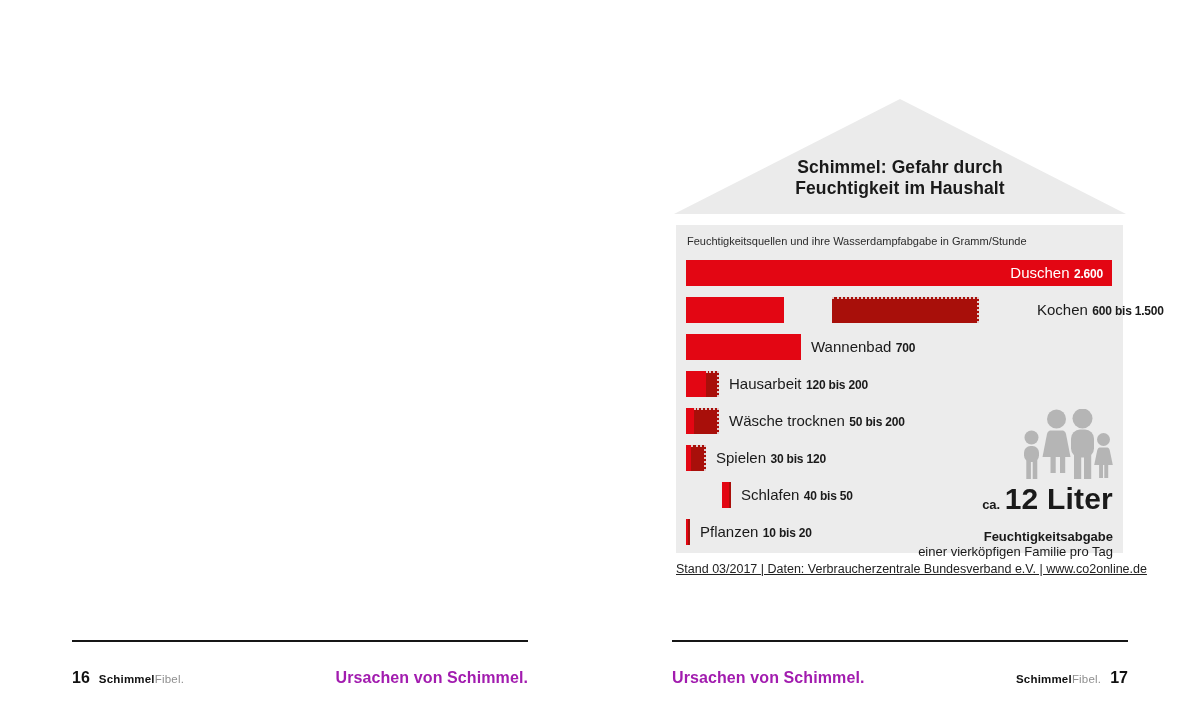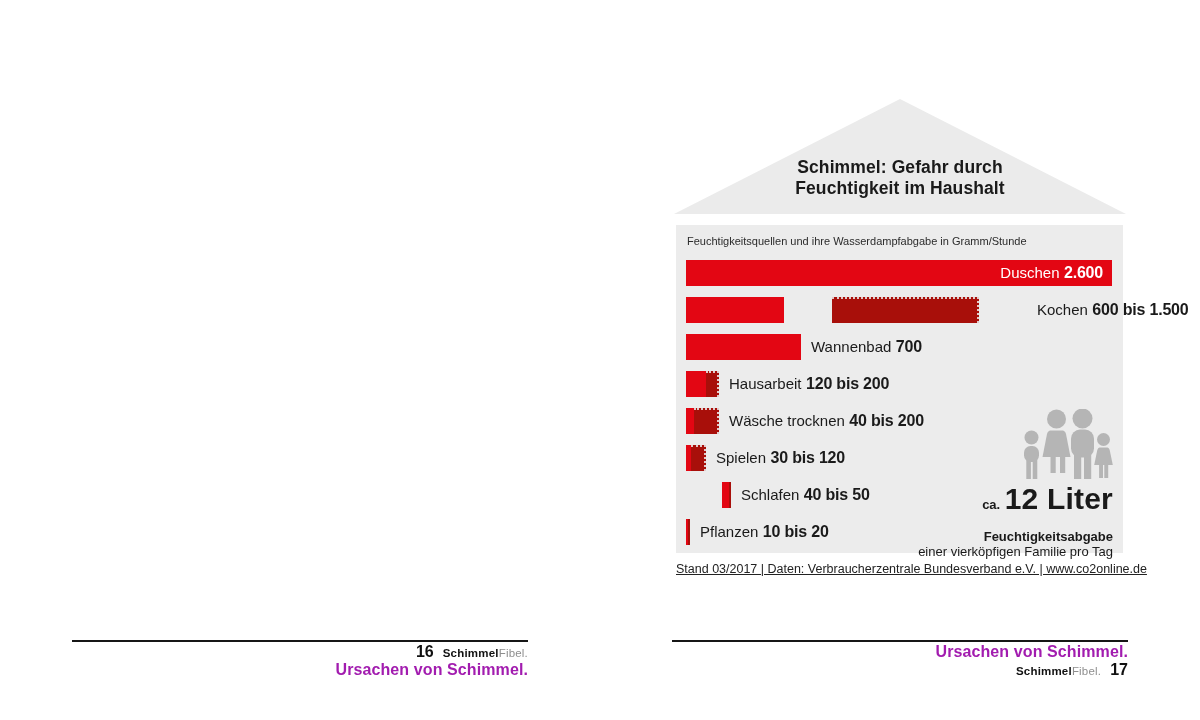--- a/index.html
+++ b/index.html
@@ -17,40 +17,40 @@
   .chart-subtitle{position:absolute;left:11px;top:10px;font-size:11px;color:#2b2b2b;}
 
   .bar-row{position:absolute;left:10px;height:26px;display:flex;align-items:stretch;}
   .seg{height:26px;}
   .seg-bright{background:#e30613;}
   .seg-dark{background:#a80f0a;}
   .seg-dark.dotted{border-top:2px dotted rgba(236,236,236,.85);
                    border-right:2px dotted rgba(236,236,236,.85);box-sizing:border-box;}
   .bar-label{margin-left:10px;white-space:nowrap;align-self:center;line-height:26px;}
   .bar-label .cat{font-size:15px;color:#1a1a1a;}
-  .bar-label .val{font-size:16px;font-weight:700;color:#1a1a1a;letter-spacing:-.2px;}
+  .bar-label .val{font-size:12px;font-weight:700;color:#1a1a1a;letter-spacing:-.2px;}
   .bar-label.inside{position:absolute;right:0;top:0;margin:0;padding-right:9px;}
   .bar-label.inside .cat,.bar-label.inside .val{color:#ffffff;}
 
   
   .family{position:absolute;left:342px;top:184px;width:95px;height:72px;}
   .liter{position:absolute;right:10px;top:258px;text-align:right;color:#1a1a1a;}
   .liter .row1{line-height:32px;white-space:nowrap;}
   .liter .ca{font-size:13px;font-weight:700;margin-left:44px;}
   .liter .big{font-size:30px;font-weight:700;letter-spacing:.2px;}
   .liter .bold-line{font-size:13px;font-weight:700;line-height:15px;margin-top:8px;}
   .liter .normal-line{font-size:13px;line-height:15px;}
 
   .source-line{position:absolute;left:676px;top:562px;font-size:12.5px;color:#222222;text-decoration:underline;}
 
   
   .rule{position:absolute;top:640px;height:2px;background:#161616;}
   #rule-left{left:72px;width:456px;}
   #rule-right{left:672px;width:456px;}
-  .footer-row{position:absolute;top:643px;display:flex;justify-content:space-between;align-items:flex-end;flex-direction:column;}
+  .footer-row{position:absolute;top:669px;display:flex;justify-content:space-between;align-items:flex-end;}
   #footer-left{left:72px;width:456px;}
   #footer-right{left:672px;width:456px;}
   .fgroup{display:flex;align-items:baseline;gap:9px;}
   .page-num{font-size:16px;font-weight:700;color:#111111;}
   .brand{font-size:11.5px;font-weight:700;color:#111111;letter-spacing:.2px;}
   .brand .light{font-weight:400;color:#8e8e8e;}
   .section-label{font-size:16px;font-weight:700;color:#a21caf;letter-spacing:.1px;}
 </style>
 </head>
 <body>
@@ -81,21 +81,21 @@
           <div class="bar-label"><span class="cat">Wannenbad</span> <span class="val">700</span></div>
         </div>
         <div class="bar-row" style="top: 146px;">
           <div class="seg seg-bright" style="width: 20px;"></div>
           <div class="seg seg-dark dotted" style="width: 13px;"></div>
           <div class="bar-label"><span class="cat">Hausarbeit</span> <span class="val">120 bis 200</span></div>
         </div>
         <div class="bar-row" style="top: 183px;">
           <div class="seg seg-bright" style="width: 8px;"></div>
           <div class="seg seg-dark dotted" style="width: 25px;"></div>
-          <div class="bar-label"><span class="cat">Wäsche trocknen</span> <span class="val">40 bis 200</span></div>
+          <div class="bar-label"><span class="cat">Wäsche trocknen</span> <span class="val">50 bis 200</span></div>
         </div>
         <div class="bar-row" style="top: 220px;">
           <div class="seg seg-bright" style="width: 5px;"></div>
           <div class="seg seg-dark dotted" style="width: 15px;"></div>
           <div class="bar-label"><span class="cat">Spielen</span> <span class="val">30 bis 120</span></div>
         </div>
         <div class="bar-row" style="top: 257px; padding-left: 36px;">
           <div class="seg seg-bright" style="width: 7px;"></div>
           <div class="seg seg-dark" style="width: 2px;"></div>
           <div class="bar-label"><span class="cat">Schlafen</span> <span class="val">40 bis 50</span></div>

